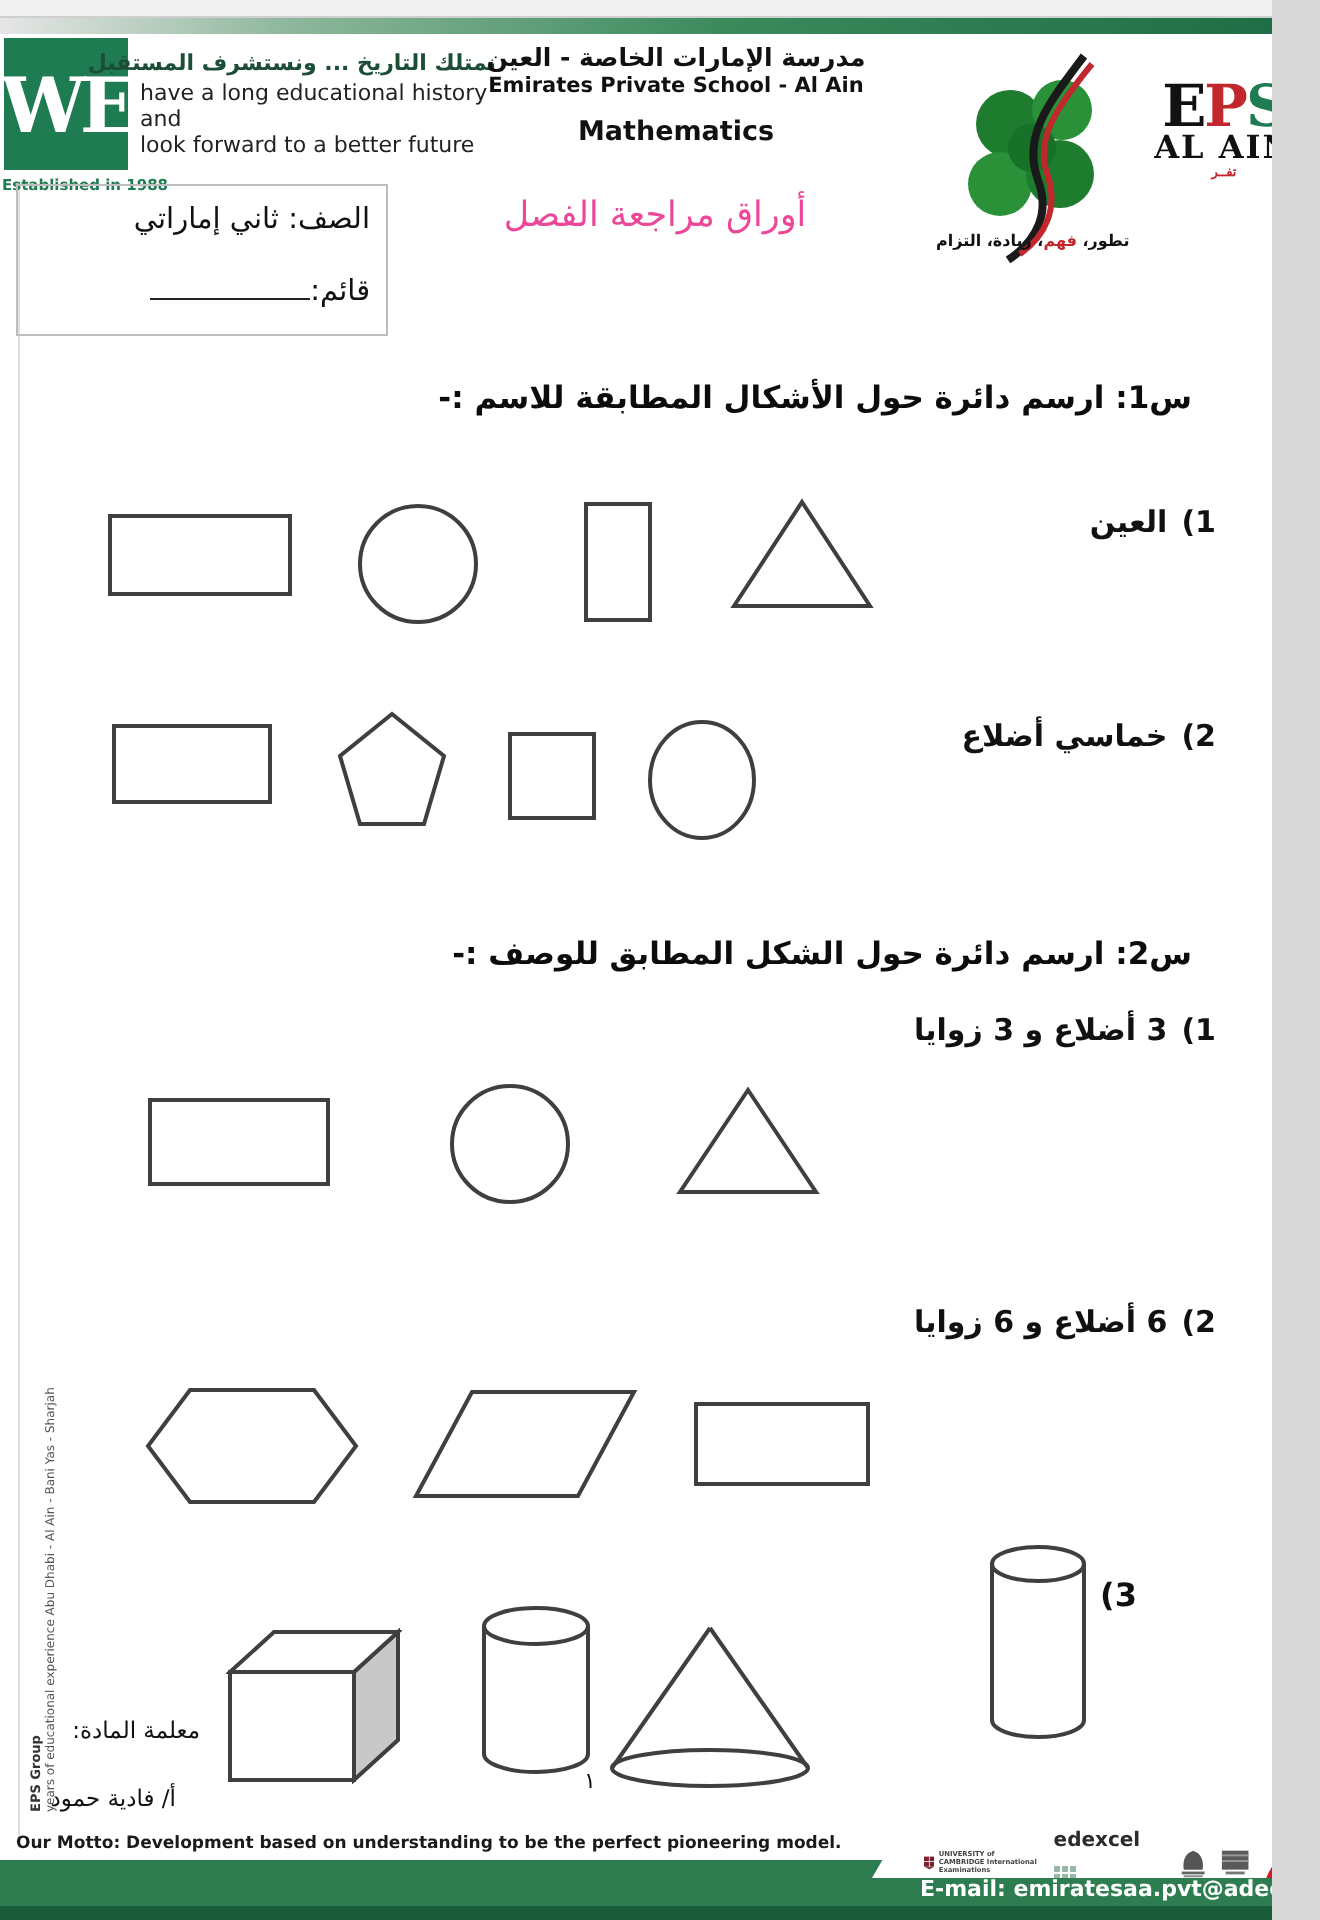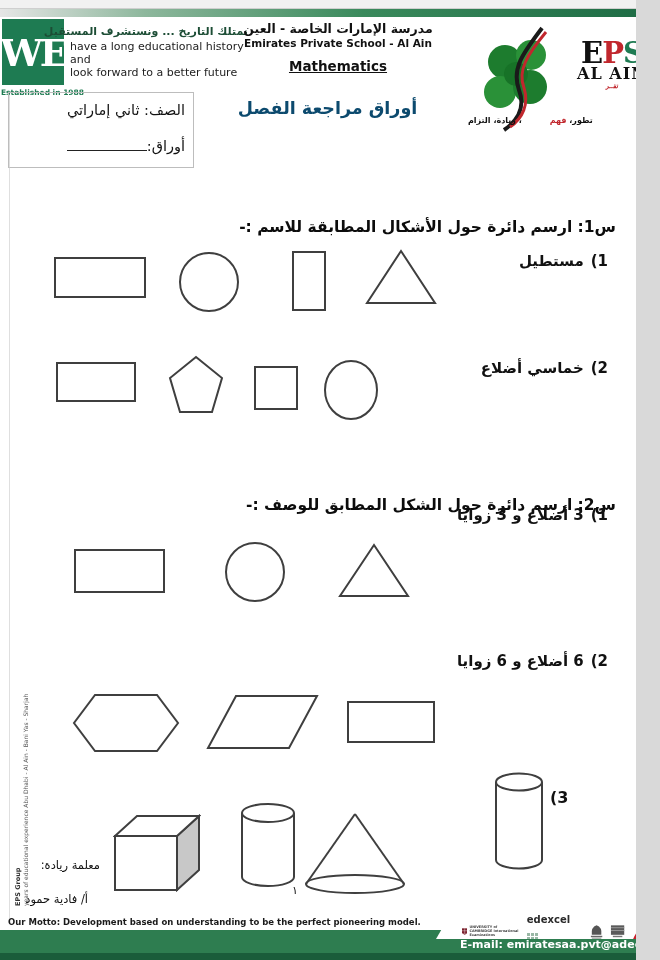--- a/index.html
+++ b/index.html
@@ -14,41 +14,41 @@
   .we-box{position:absolute;left:2px;top:19px;width:62px;height:66px;background:#1e7b52;color:#fff;
           display:flex;align-items:center;justify-content:center;
           font-family:"DejaVu Serif",serif;font-weight:bold;font-size:38px;letter-spacing:-3px;}
   .we-est{position:absolute;left:1px;top:88px;width:76px;font-size:7.5px;font-weight:bold;color:#1e7b52;white-space:nowrap;}
   .slogan{position:absolute;left:70px;top:25px;width:178px;}
   .slogan-ar{font-size:11px;font-weight:bold;color:#1c4d35;direction:rtl;text-align:right;white-space:nowrap;}
   .slogan-en{font-size:11px;color:#222;line-height:13px;margin-top:2px;}
   .school{position:absolute;left:232px;top:21px;width:212px;text-align:center;}
   .school-ar{font-size:12.5px;font-weight:bold;direction:rtl;white-space:nowrap;}
   .school-en{font-size:10.5px;font-weight:bold;margin-top:1px;white-space:nowrap;}
-  .subject{font-size:13.5px;font-weight:bold;margin-top:9px;text-decoration:underline;}
+  .subject{font-size:13.5px;font-weight:bold;margin-top:9px;}
   .eps{position:absolute;left:468px;top:22px;width:190px;height:114px;}
   .eps-clover{position:absolute;left:6px;top:2px;}
   .eps-text{position:absolute;left:100px;top:18px;width:88px;text-align:center;font-family:"DejaVu Serif",serif;}
   .eps-letters{font-size:29px;font-weight:bold;line-height:27px;letter-spacing:-1px;}
   .eps-e{color:#111;}  .eps-p{color:#c1272d;}  .eps-s{color:#1e7b52;}
   .eps-alain{font-size:16px;font-weight:bold;letter-spacing:1px;line-height:13px;color:#111;text-align:center;}
   .eps-red{font-size:6.5px;color:#c1272d;font-weight:bold;margin-top:2px;direction:rtl;}
   .eps-tag{position:absolute;left:0;top:94px;width:188px;direction:rtl;text-align:left;
            font-size:8px;font-weight:bold;color:#111;white-space:nowrap;}
-  .eps-tag .red{color:#c1272d;padding-left:28px;}
+  .eps-tag .red{color:#c1272d;}
   
   .titleblock{position:absolute;left:205px;top:90px;width:245px;text-align:center;direction:rtl;
-              font-weight:bold;font-size:17.5px;line-height:37px;color:#0c4a6e;}
+              font-weight:normal;font-size:17.5px;line-height:37px;color:#ec4899;}
   .studentbox{position:absolute;left:8px;top:92px;width:186px;height:76px;border:1px solid #bdbdbd;box-sizing:border-box;}
   .student-class{position:absolute;right:8px;top:9px;font-size:14.5px;direction:rtl;white-space:nowrap;}
   .student-name{position:absolute;right:8px;top:45px;font-size:14.5px;direction:rtl;white-space:nowrap;}
   .name-line{display:inline-block;width:80px;height:4px;border-bottom:1.5px solid #222;}
   .scanline{position:absolute;left:9px;top:95px;width:1px;height:828px;background:#c9c9c9;opacity:.6;}
   
-  .qhead{position:absolute;right:20px;direction:rtl;font-weight:bold;font-size:15.5px;color:#0c0c0c;white-space:nowrap;margin-top:28px;}
+  .qhead{position:absolute;right:40px;direction:rtl;font-weight:bold;font-size:15.5px;color:#0c0c0c;white-space:nowrap;}
   .qitem{position:absolute;right:28px;direction:rtl;display:flex;gap:7px;align-items:baseline;
          font-size:15px;font-weight:600;color:#111;white-space:nowrap;}
   .qitem .num{direction:ltr;unicode-bidi:bidi-override;font-weight:bold;}
   .refnum{position:absolute;left:550px;top:788px;font-size:16px;font-weight:bold;direction:ltr;unicode-bidi:bidi-override;}
   .sh{position:absolute;}
   .sh svg *{stroke:#3f3f3f;stroke-width:2;fill:none;}
   .sh svg .fillgray{fill:#c8c8c8;}
   .sh svg .fillwhite{fill:#ffffff;}
   
   .teacher1{position:absolute;left:6px;top:858px;width:94px;direction:rtl;text-align:right;font-size:11.5px;white-space:nowrap;}
@@ -125,30 +125,30 @@
     <div class="eps-tag"><span>تطور، </span><span class="red">فهم</span><span>، ريادة، التزام</span></div>
   </div>
 
   <div class="titleblock">
     <div>أوراق مراجعة الفصل</div>
   </div>
 
   <div class="studentbox">
     <div class="student-class">الصف: ثاني إماراتي</div>
     <div class="student-name">
-      <span>أوراق:</span><span class="name-line"></span>
+      <span>قائم:</span><span class="name-line"></span>
     </div>
   </div>
   <div class="scanline"></div>
 
   <div class="qhead" style="top:190px;">س1:  ارسم دائرة حول الأشكال المطابقة للاسم :-</div>
 
   <div class="qitem" style="top:252px;">
     <span class="num">(1</span>
-    <span>مستطيل</span>
+    <span>العين</span>
   </div>
 
   <div class="sh" style="left:53px;top:256px;">
     <svg width="94" height="43">
         <rect x="2" y="2" width="90" height="39"></rect>
       </svg>
   </div>
   <div class="sh" style="left:178px;top:251px;">
     <svg width="62" height="62">
         <circle cx="31" cy="31" r="29"></circle>
@@ -257,21 +257,21 @@
     </svg>
   </div>
   <div class="sh" style="left:300px;top:811px;">
     <svg width="110" height="85">
       <path d="M55,3 L6,73"></path>
         <path d="M55,3 L104,73"></path>
       <ellipse cx="55" cy="73" rx="49" ry="9"></ellipse>
     </svg>
   </div>
 
-  <div class="teacher1">معلمة ريادة:</div>
+  <div class="teacher1">معلمة المادة:</div>
   <div class="teacher2">أ/ فادية حمود</div>
   <div class="pagenum">١</div>
   <div class="motto-en">Our Motto: Development based on understanding to be the perfect pioneering model.</div>
 
   <div class="band"></div>
   <div class="tel">Tel.:+971 3 7679322 Fax:  +971 3 7679732  P.O. Box: 17549 Al Ain, U.A.E.</div>
 
   <div class="notch">
     <div class="logos">
       <div class="cambridge">

